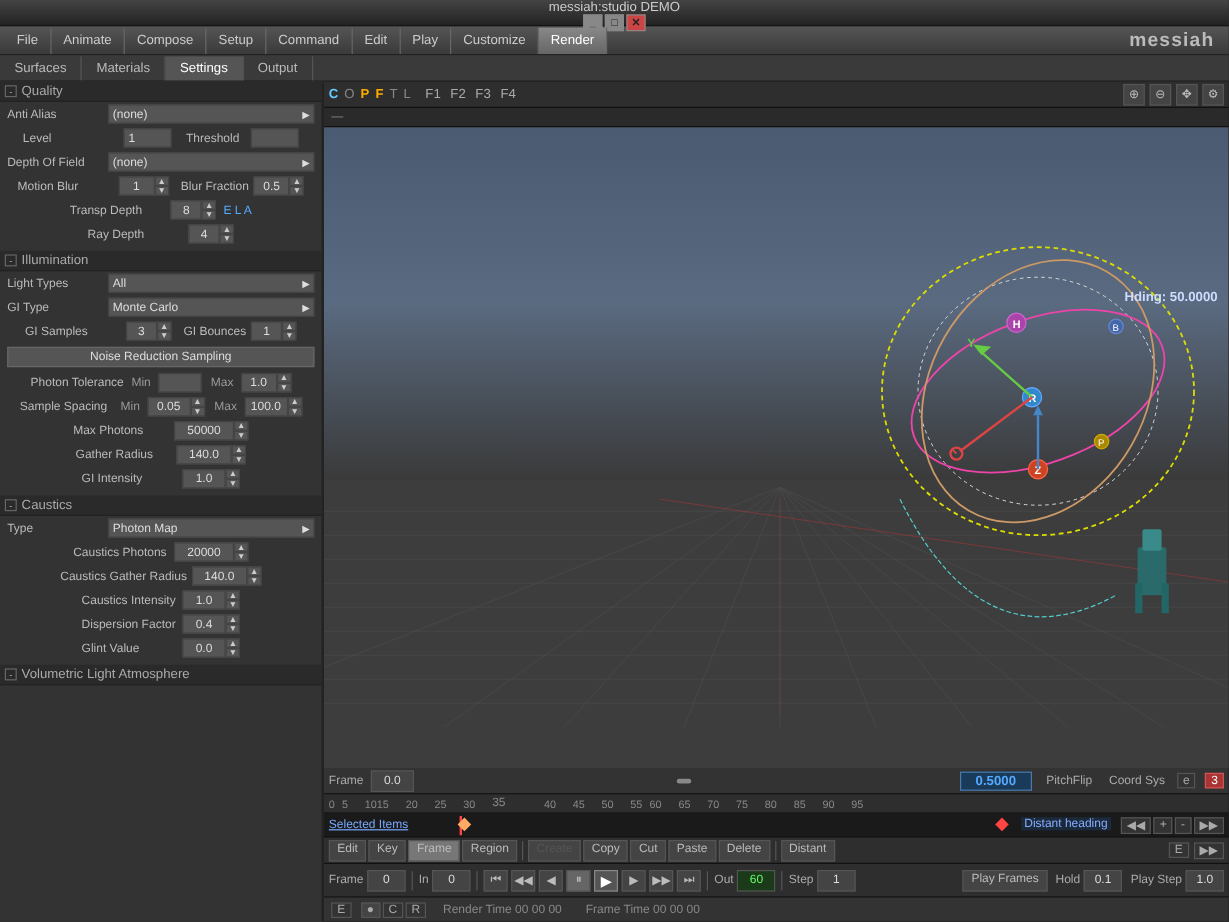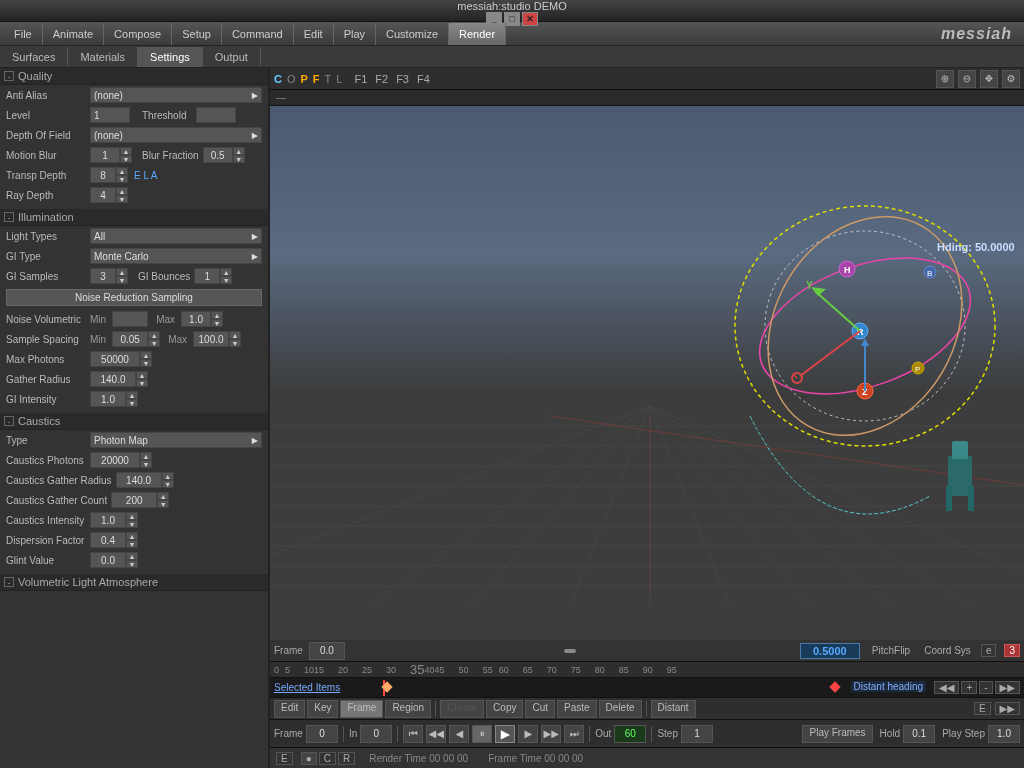--- a/index.html
+++ b/index.html
@@ -68,21 +68,20 @@
       background: linear-gradient(to bottom, #777, #555);
       color: #fff;
     }
     .menu-item.active {
       background: linear-gradient(to bottom, #888, #666);
     }
     #messiah-logo {
       margin-left: auto;
       color: #bbb;
       font-size: 16px;
-      font-style: italic;
       font-weight: bold;
       letter-spacing: 1px;
       padding-right: 8px;
     }
 
     
     #sub-tabs {
       height: 22px;
       background: #3a3a3a;
       display: flex;
@@ -138,20 +137,21 @@
       justify-content: center;
       font-size: 8px;
       color: #aaa;
     }
     .panel-row {
       display: flex;
       align-items: center;
       padding: 2px 6px;
       min-height: 20px;
       gap: 4px;
+      justify-content: center;
     }
     .panel-label {
       color: #bbb;
       font-size: 10px;
       min-width: 80px;
     }
     .panel-label-sm {
       color: #bbb;
       font-size: 10px;
       min-width: 50px;
@@ -535,21 +535,21 @@
         <div class="spinner-arrows">
           <div class="spinner-btn">▲</div>
           <div class="spinner-btn">▼</div>
         </div>
       </div>
     </div>
 
     <button class="full-btn">Noise Reduction Sampling</button>
 
     <div class="panel-row">
-      <span class="panel-label">Noise Volumetric</span>
+      <span class="panel-label">Photon Tolerance</span>
       <span style="font-size:10px;color:#999;margin-right:2px">Min</span>
       <input class="panel-control" style="width: 36px;" value="">
       <span style="font-size:10px;color:#999;margin-left:4px;margin-right:2px">Max</span>
       <div class="spinner-wrap">
         <input class="spinner-input" style="width: 30px;" value="1.0">
         <div class="spinner-arrows">
           <div class="spinner-btn">▲</div>
           <div class="spinner-btn">▼</div>
         </div>
       </div>
@@ -637,30 +637,20 @@
       <span class="panel-label">Caustics Gather Radius</span>
       <div class="spinner-wrap">
         <input class="spinner-input" style="width: 46px;" value="140.0">
         <div class="spinner-arrows">
           <div class="spinner-btn">▲</div>
           <div class="spinner-btn">▼</div>
         </div>
       </div>
     </div>
 
-    <div class="panel-row">
-      <span class="panel-label">Caustics Gather Count</span>
-      <div class="spinner-wrap">
-        <input class="spinner-input" style="width: 46px;" value="200">
-        <div class="spinner-arrows">
-          <div class="spinner-btn">▲</div>
-          <div class="spinner-btn">▼</div>
-        </div>
-      </div>
-    </div>
 
     <div class="panel-row">
       <span class="panel-label">Caustics Intensity</span>
       <div class="spinner-wrap">
         <input class="spinner-input" style="width: 36px;" value="1.0">
         <div class="spinner-arrows">
           <div class="spinner-btn">▲</div>
           <div class="spinner-btn">▼</div>
         </div>
       </div>
@@ -831,22 +821,22 @@
     </div>
 
     <div id="timeline-ruler">
       <span style="color:#888;font-size:9px;margin-right:6px">0</span>
       <span style="color:#888;font-size:9px;margin-right:14px">5</span>
       <span style="color:#888;font-size:9px;">10</span>
       <span style="color:#888;font-size:9px;margin-right:14px">15</span>
       <span style="color:#888;font-size:9px;margin-right:14px">20</span>
       <span style="color:#888;font-size:9px;margin-right:14px">25</span>
       <span style="color:#888;font-size:9px;margin-right:14px">30</span>
-      <span style="color:#888;font-size:13px;margin-right:0">35</span>
-      <span style="color:#888;font-size:9px;">40</span>
+      <span style="color:#888;font-size:10px;margin-right:32px">35</span>
+      <span style="color:#888;font-size:9px;margin-right:14px">40</span>
       <span style="color:#888;font-size:9px;margin-right:14px">45</span>
       <span style="color:#888;font-size:9px;margin-right:14px">50</span>
       <span style="color:#888;font-size:9px;margin-right:6px">55</span>
       <span style="color:#888;font-size:9px;margin-right:14px">60</span>
       <span style="color:#888;font-size:9px;margin-right:14px">65</span>
       <span style="color:#888;font-size:9px;margin-right:14px">70</span>
       <span style="color:#888;font-size:9px;margin-right:14px">75</span>
       <span style="color:#888;font-size:9px;margin-right:14px">80</span>
       <span style="color:#888;font-size:9px;margin-right:14px">85</span>
       <span style="color:#888;font-size:9px;margin-right:14px">90</span>

